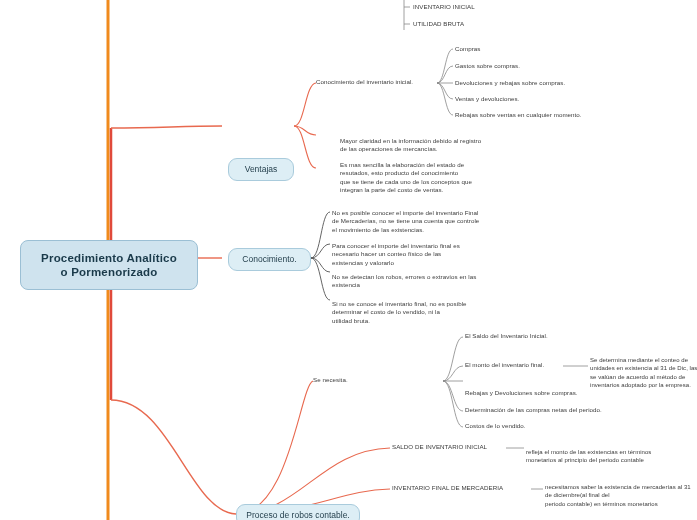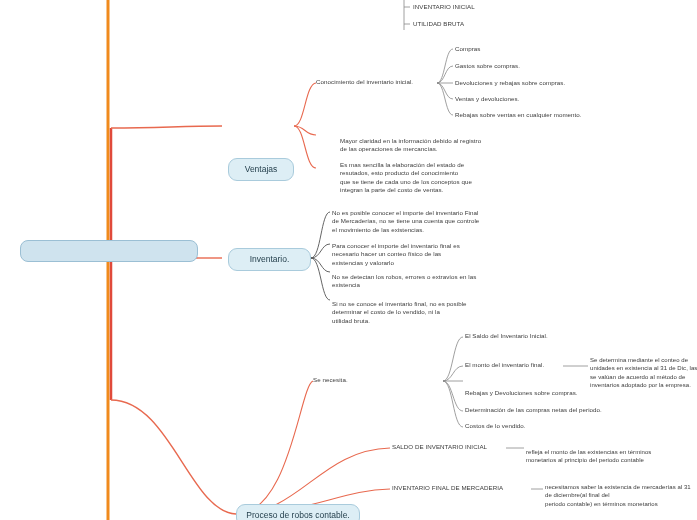--- a/index.html
+++ b/index.html
@@ -116,28 +116,30 @@
     <path d="M443 381 C 453 381, 453 427, 463 427" stroke="#888888" stroke-width="0.8" fill="none"></path>
 
     <path d="M563 366 L588 366" stroke="#888888" stroke-width="0.8" fill="none"></path>
 
     <path d="M506 448 L524 448" stroke="#888888" stroke-width="0.8" fill="none"></path>
 
     <path d="M531 489 L543 489" stroke="#888888" stroke-width="0.8" fill="none"></path>
   </svg>
 
   <div class="node root-node" style="left:20px; top:240px; width:178px;">
+    <div>Procedimiento Analítico</div>
+    <div>o Pormenorizado</div>
   </div>
 
   <div class="node l1-node" style="left:228px; top:116px; width:66px;margin-top:42px;">
     <span>Ventajas</span>
   </div>
 
   <div class="node l1-node" style="left:228px; top:248px; width:83px;">
-    <span>Inventario.</span>
+    <span>Conocimiento.</span>
   </div>
 
   <div class="node l1-node" style="left:236px; top:504px; width:124px;">
     <span>Proceso de robos contable.</span>
   </div>
 
   <div class="node leaf" style="left:413px; top:3px; width:120px;">
     <span>INVENTARIO INICIAL</span>
   </div>
   <div class="node leaf" style="left:413px; top:20px; width:120px;">

